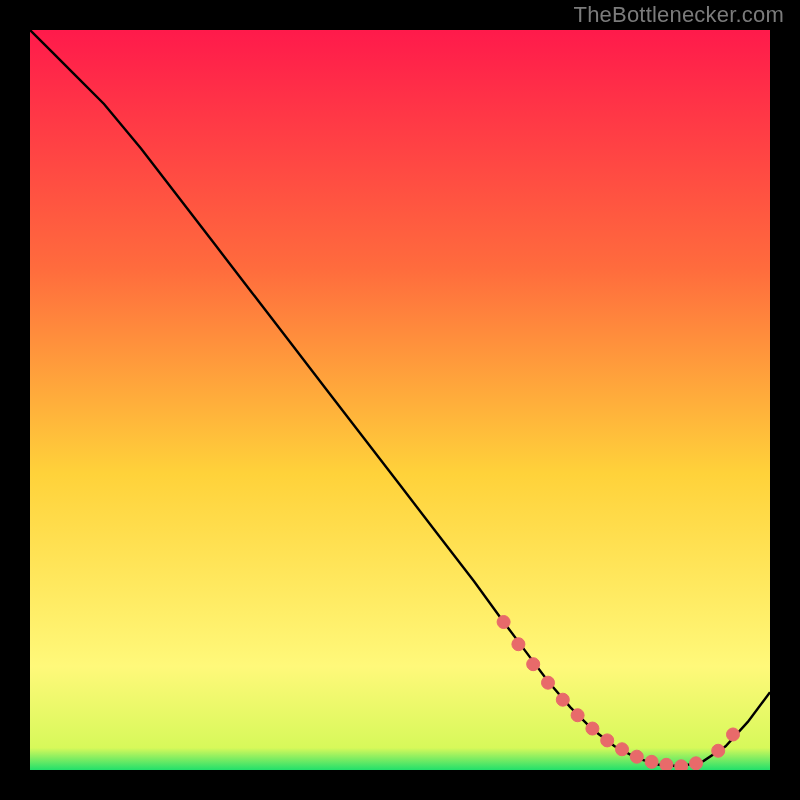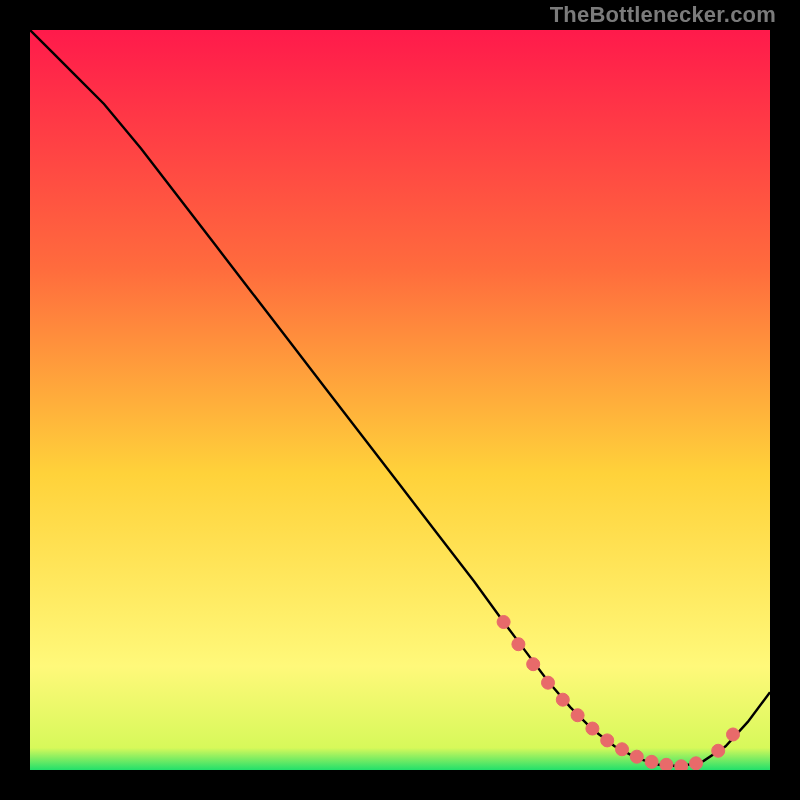--- a/index.html
+++ b/index.html
@@ -22,25 +22,25 @@
   .plot {
     position: absolute;
     left: 10px;
     top: 10px;
     width: 740px;
     height: 740px;
   }
   .watermark {
     position: absolute;
     top: 2px;
-    right: 24px;
+    right: 16px;
     color: #7b7b7b;
     font-size: 22px;
     letter-spacing: 0.2px;
-    font-weight: 700;
+    font-weight: 400;
   }
   svg { display: block; }
 </style>
 </head>
 <body>
 
 <div class="frame">
   <div class="plot">
     <svg id="chart-svg" width="740" height="740" viewBox="0 0 740 740">
       <defs>

